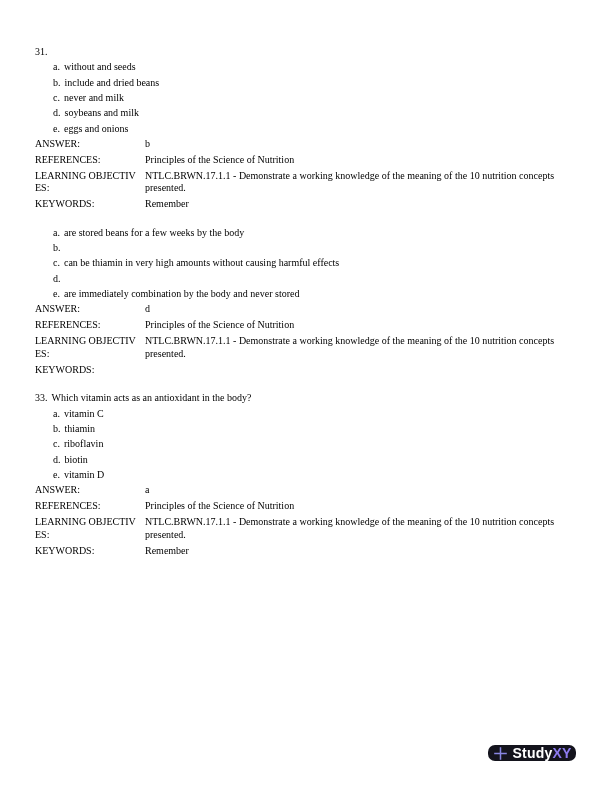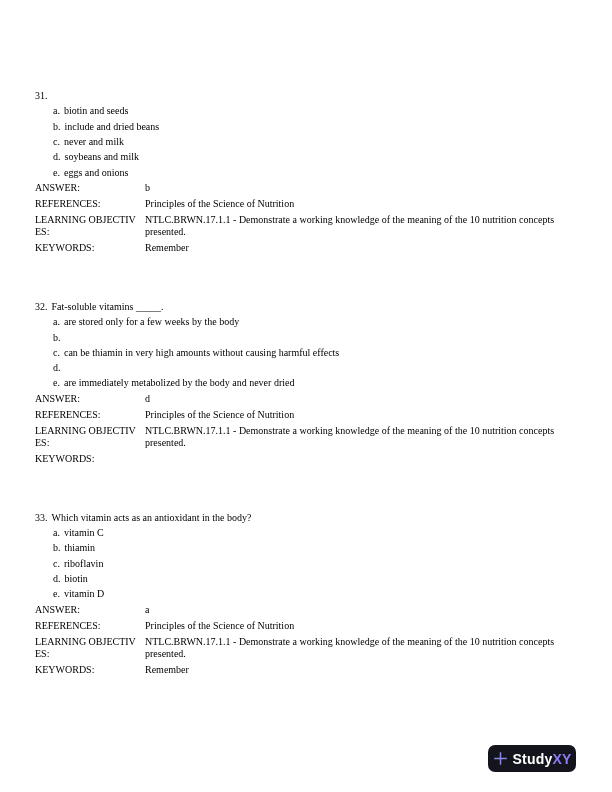--- a/index.html
+++ b/index.html
@@ -10,36 +10,36 @@
     font-family: "Liberation Serif", serif;
     font-size: 10px;
     position: relative;
     overflow: hidden;
   }
 
   .doc { position: absolute; left: 35px; top: 44px; width: 522px; }
 
   .question { margin-bottom: 14px; }
 
-  .stem { display: flex; line-height: 15.4px; margin-top: 44px; }
+  .stem { display: flex; line-height: 15.4px; }
   .qnum { flex: none; margin-right: 4px; }
 
   .opt { display: flex; line-height: 15.3px; margin-left: 18px; }
   .optletter { flex: none; margin-right: 4px; }
 
   .meta { margin-top: 2px; }
   .mrow { display: flex; margin-bottom: 3.5px; }
   .mlabel { flex: none; width: 110px; line-height: 12.5px; }
   .mvalue { width: 420px; line-height: 12.5px; }
   .lline { display: block; }
 
   .badge {
     position: absolute;
     left: 488px; top: 745px;
-    width: 88px; height: 27px;
+    width: 88px; height: 16px;
     background: #14141d;
     border-radius: 7px;
     display: flex; align-items: center; justify-content: center;
     gap: 5px;
     font-family: "Liberation Sans", sans-serif;
   }
   .badge .plus { display: flex; align-items: center; }
   .badge .word { font-size: 14px; font-weight: bold; color: #ffffff; letter-spacing: 0.2px; }
   .badge .word .accent { color: #8d7bf0; }
 </style>
@@ -48,21 +48,21 @@
 
 <div class="doc">
 
   <section class="question">
     <div class="stem">
       <span class="qnum">31.</span>
     </div>
     <div>
       <div class="opt">
         <span class="optletter">a.</span>
-        <span>biotin and seeds</span>
+        <span>without and seeds</span>
       </div>
       <div class="opt">
         <span class="optletter">b.</span>
         <span>include and dried beans</span>
       </div>
       <div class="opt">
         <span class="optletter">c.</span>
         <span>never and milk</span>
       </div>
       <div class="opt">
@@ -91,42 +91,38 @@
         <div class="mvalue">NTLC.BRWN.17.1.1 - Demonstrate a working knowledge of the meaning of the 10 nutrition concepts presented.</div>
       </div>
       <div class="mrow">
         <div class="mlabel">KEYWORDS:</div>
         <div class="mvalue">Remember</div>
       </div>
     </div>
   </section>
 
   <section class="question">
-    <div class="stem">
-      <span class="qnum">32.</span>
-      <span>Fat-soluble vitamins _____.</span>
-    </div>
     <div>
       <div class="opt">
         <span class="optletter">a.</span>
-        <span>are stored only for a few weeks by the body</span>
+        <span>are stored beans for a few weeks by the body</span>
       </div>
       <div class="opt">
         <span class="optletter">b.</span>
       </div>
       <div class="opt">
         <span class="optletter">c.</span>
         <span>can be thiamin in very high amounts without causing harmful effects</span>
       </div>
       <div class="opt">
         <span class="optletter">d.</span>
       </div>
       <div class="opt">
         <span class="optletter">e.</span>
-        <span>are immediately metabolized by the body and never dried</span>
+        <span>are immediately combination by the body and never stored</span>
       </div>
     </div>
     <div class="meta">
       <div class="mrow">
         <div class="mlabel">ANSWER:</div>
         <div class="mvalue">d</div>
       </div>
       <div class="mrow">
         <div class="mlabel">REFERENCES:</div>
         <div class="mvalue">Principles of the Science of Nutrition</div>

